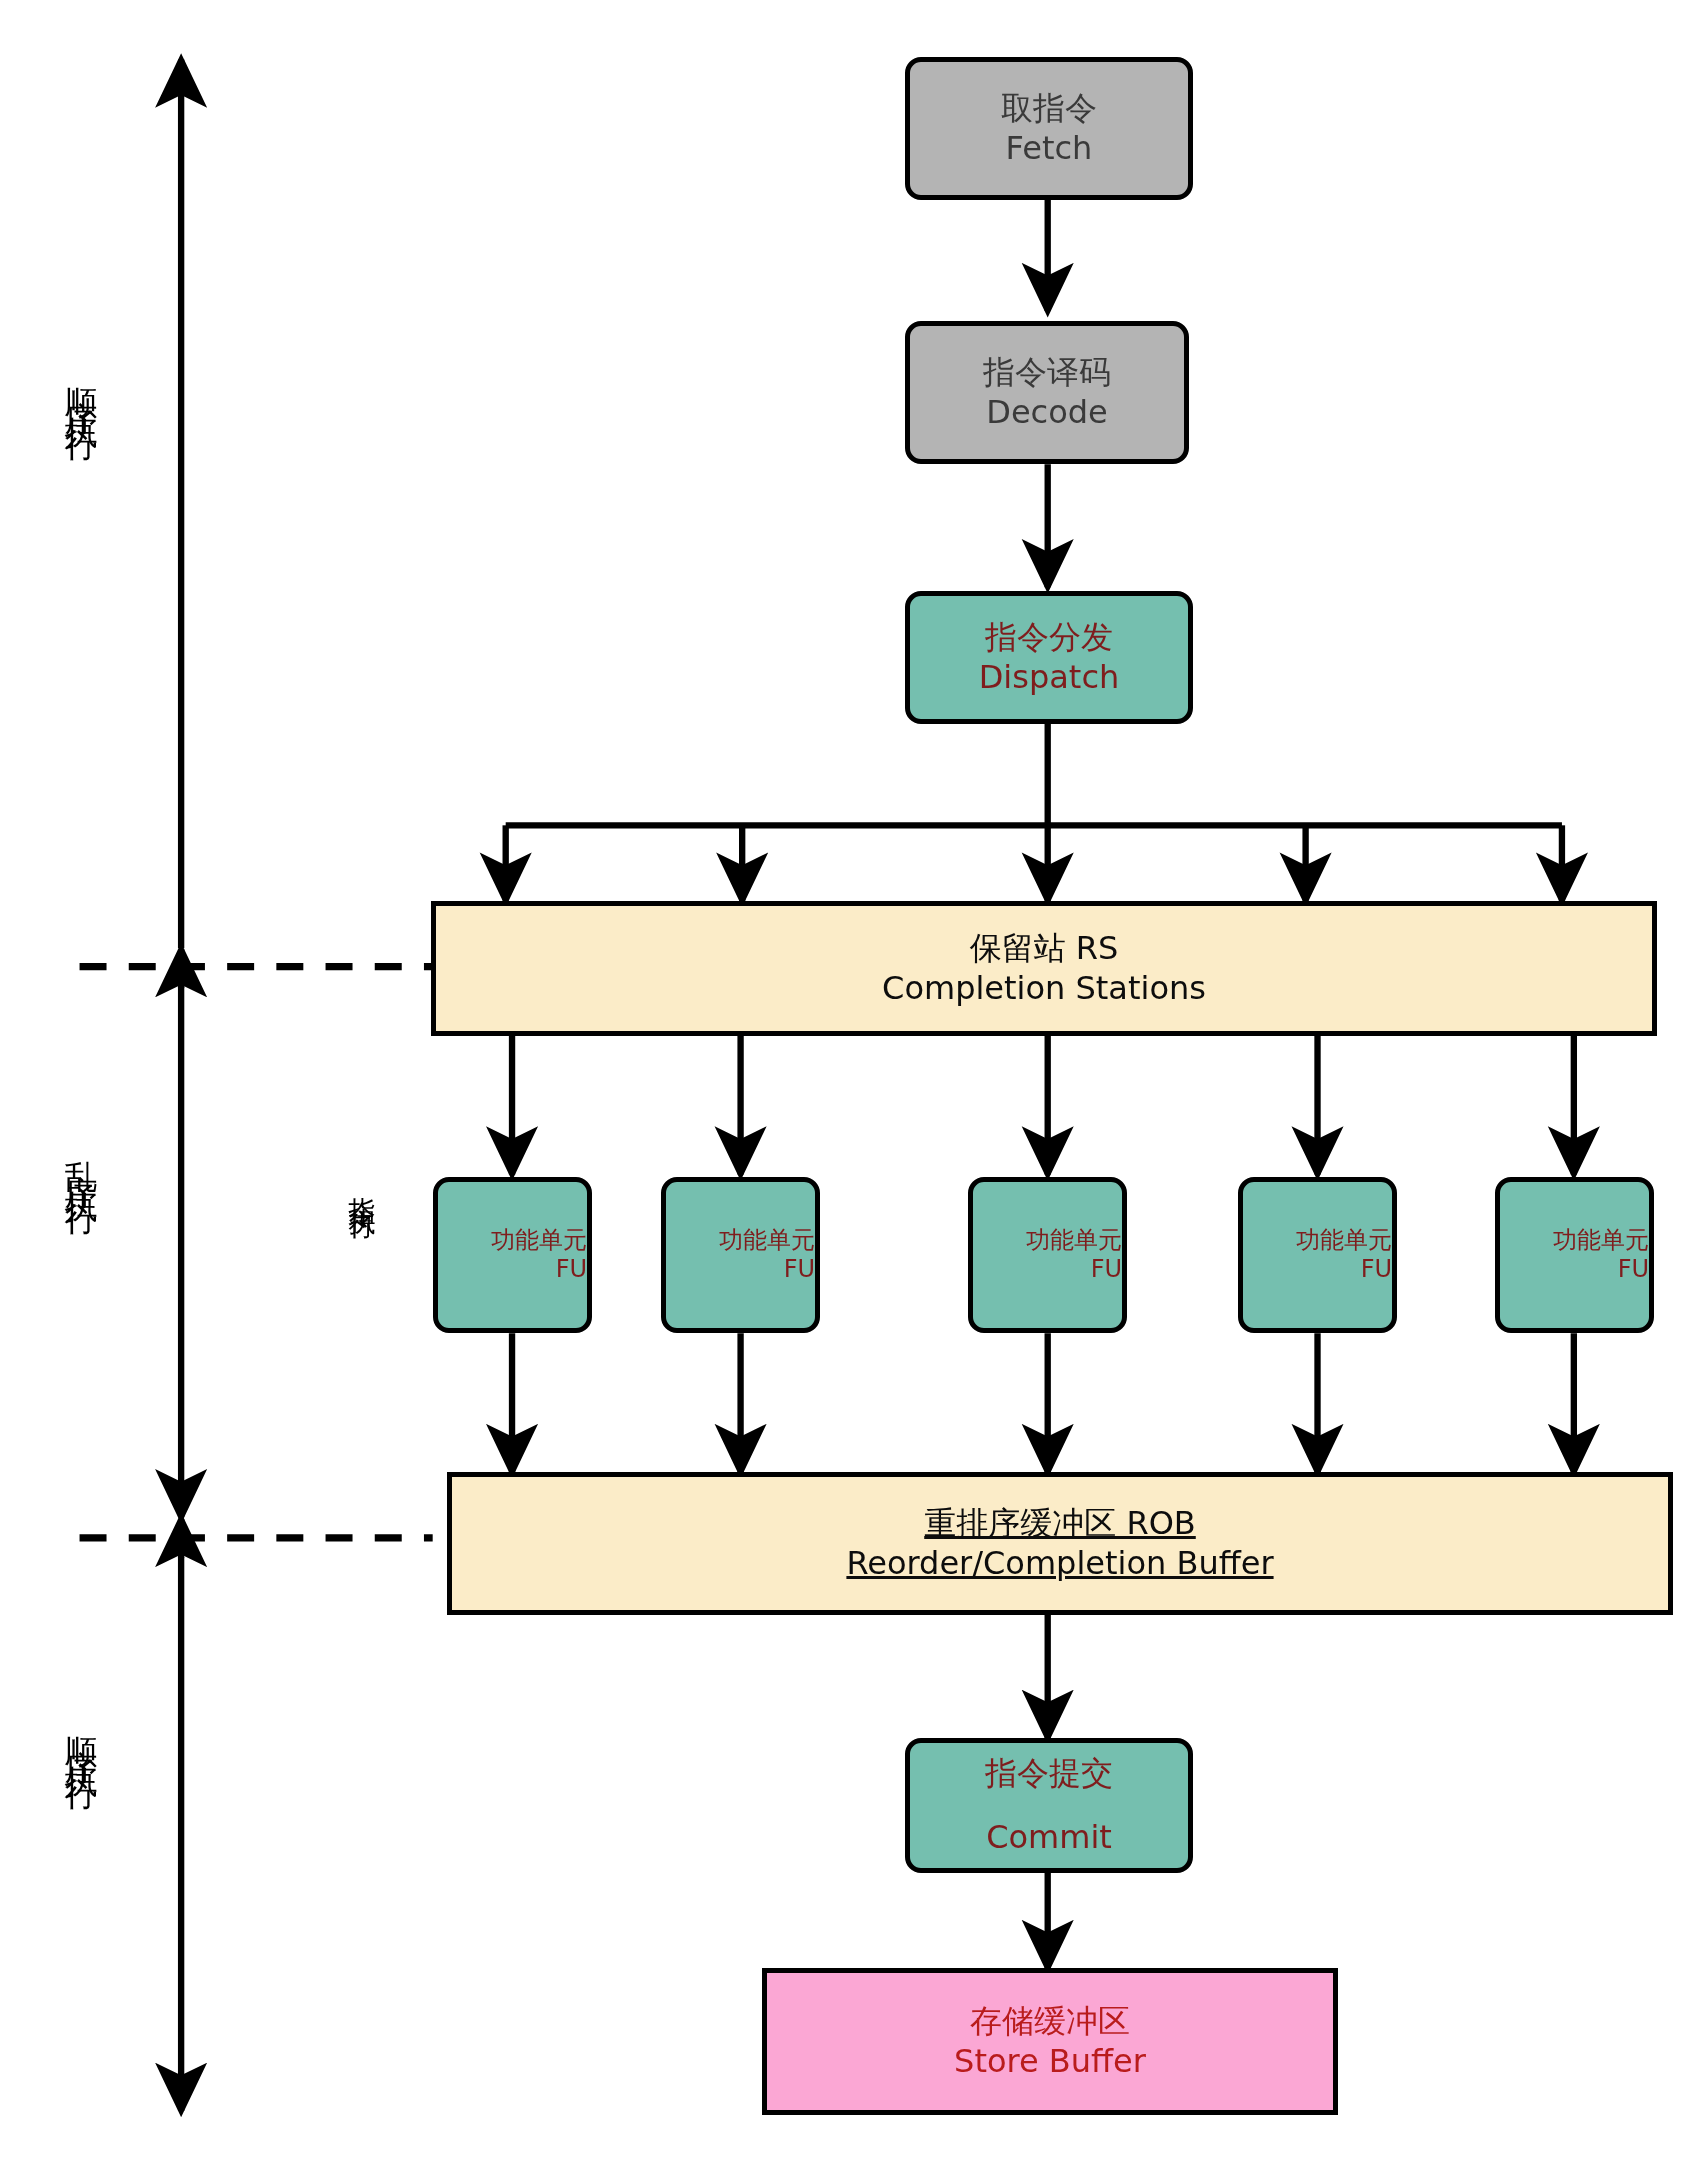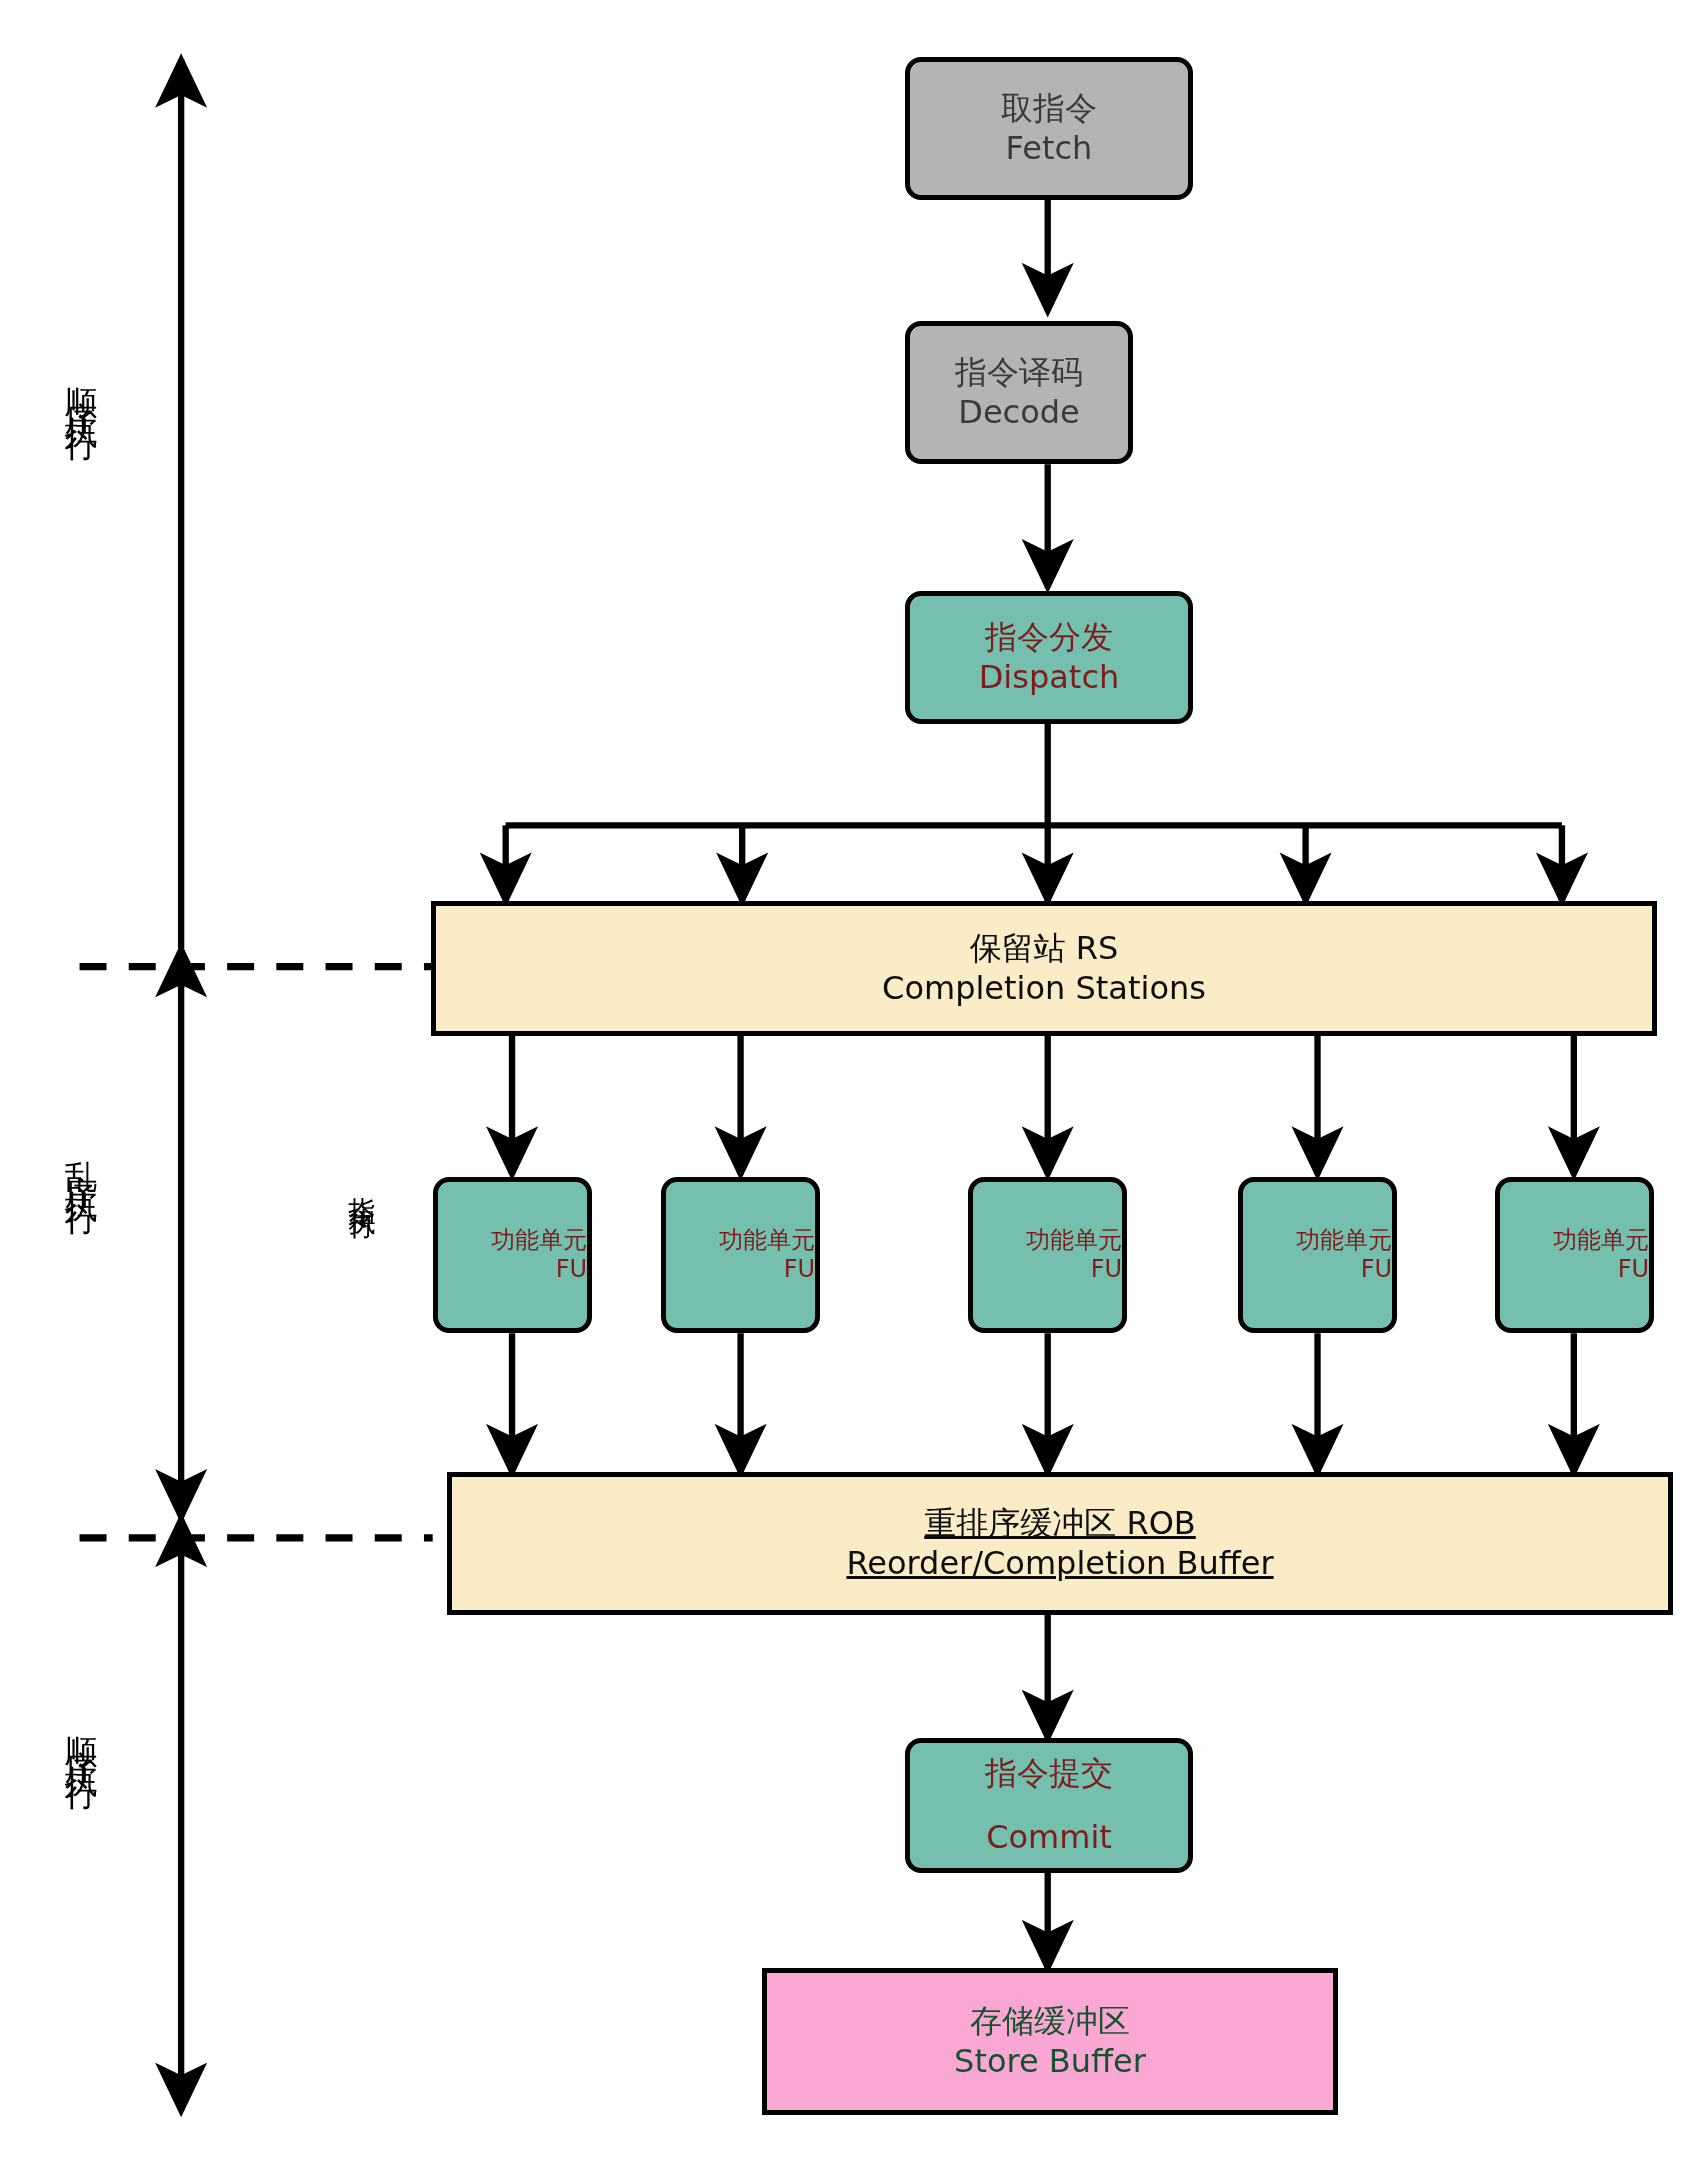--- a/index.html
+++ b/index.html
@@ -36,21 +36,21 @@
     text-align: center;
     line-height: 1.22;
     color: #1a1a1a;
   }
   .node .zh { display: block; }
   .node .en { display: block; }
   .node.rounded { border-radius: 16px; }
   .node.gray  { background: #b4b4b4; color: #3a3a3a; }
   .node.teal  { background: #75bfaf; color: #7f1d1d; }
   .node.cream { background: #fbecc8; color: #0d0d0d; }
-  .node.pink  { background: #fba7d4; color: #14532d; }
+  .node.pink  { background: #fba7d4; color: #b91c1c; }
 
   .stage-box { font-size: 32px; }
   .fu-box    { font-size: 24px; align-items: flex-end; }
   .bar-box   { font-size: 32px; }
 
   .vlabel {
     position: absolute;
     writing-mode: vertical-rl;
     text-orientation: upright;
     color: #000000;
@@ -130,21 +130,21 @@
 
   <div class="vlabel big" style="left:65px; top:1710px;">顺序执行</div>
 
   <div class="vlabel small" style="left:349px; top:1175px;">指令执行</div>
 
   <div class="node rounded gray stage-box" style="left:905px; top:57px; width:288px; height:143px;">
     <span class="zh">取指令</span>
     <span class="en">Fetch</span>
   </div>
 
-  <div class="node rounded gray stage-box" style="left:905px; top:321px; width:228px; height:143px;">
+  <div class="node rounded gray stage-box" style="left:905px; top:321px; width:284px; height:143px;">
     <span class="zh">指令译码</span>
     <span class="en">Decode</span>
   </div>
 
   <div class="node rounded teal stage-box" style="left:905px; top:591px; width:288px; height:133px;">
     <span class="zh">指令分发</span>
     <span class="en">Dispatch</span>
   </div>
 
   <div class="node cream bar-box" style="left:431px; top:901px; width:1226px; height:135px;">

